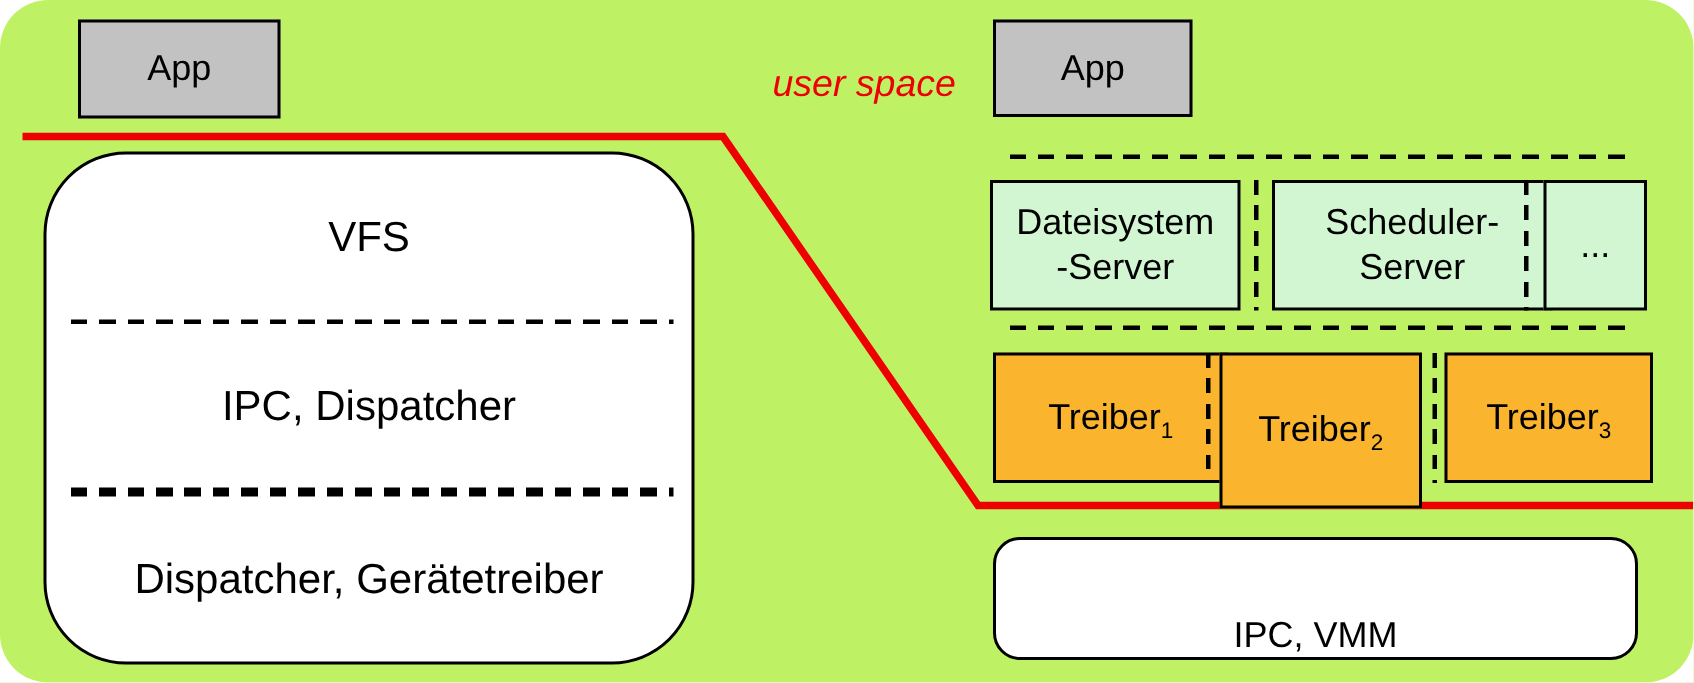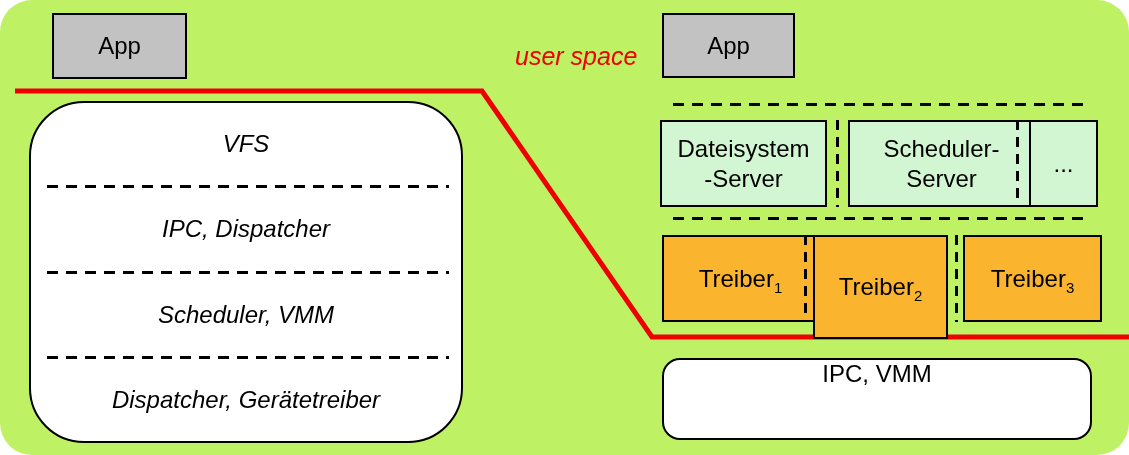--- a/index.html
+++ b/index.html
@@ -25,21 +25,21 @@
   }
   .user-label{left:490px;top:42px;margin-left:25px;}
   .kernel-label{left:476px;top:361px;}
 
   
   .monolith-box{
     left:29px;top:101px;width:434px;height:342px;box-sizing:border-box;
     border:2px solid var(--border);border-radius:55px;background:#fff;
     display:flex;flex-direction:column;z-index:2;
   }
-  .mrow{flex:1;display:flex;align-items:center;justify-content:center;font-size:24px;font-style:italic;}
+  .mrow{flex:1;display:flex;align-items:center;justify-content:center;font-size:28px;}
   .hdash{
     height:3px;background:repeating-linear-gradient(90deg,var(--border) 0 11px,transparent 11px 19px);
   }
   .msep{margin:0 12px 0 16px;}
 
   
   .rdash1{left:673px;top:103px;width:414px;}
   .rdash2{left:673px;top:217px;width:414px;}
 
   
@@ -64,21 +64,21 @@
   }
   .vg1{left:836px;top:120px;}
   .vg2{left:1016px;top:120px;}
   .vo1{left:804px;top:235px;}
   .vo2{left:955px;top:235px;}
 
   
   .micro-kernel-box{
     left:662px;top:358px;width:430px;height:82px;box-sizing:border-box;
     border:2px solid var(--border);border-radius:18px;background:#fff;z-index:2;
-    display:flex;align-items:flex-start;justify-content:center;font-size:24px;
+    display:flex;align-items:flex-end;justify-content:center;font-size:24px;
   }
 </style>
 </head>
 <body>
 
 <div class="canvas">
 
   <svg class="redline" width="1129" height="455" viewBox="0 0 1129 455">
     <path d="M15 91 H482 L652 337 H1129" fill="none" stroke="#ee0000" stroke-width="5"></path>
   </svg>
@@ -87,21 +87,20 @@
     <span>App</span>
   </div>
 
   <div class="abs red-label user-label">user space</div>
 
   <div class="abs monolith-box">
     <div class="mrow">VFS</div>
     <div class="hdash msep"></div>
     <div class="mrow">IPC, Dispatcher</div>
     <div class="hdash msep"></div>
-    <div class="mrow">Scheduler, VMM</div>
     <div class="hdash msep"></div>
     <div class="mrow">Dispatcher, Gerätetreiber</div>
   </div>
 
   <div class="abs appbox right-app">
     <span>App</span>
   </div>
 
   <div class="abs hdash rdash1"></div>
 

